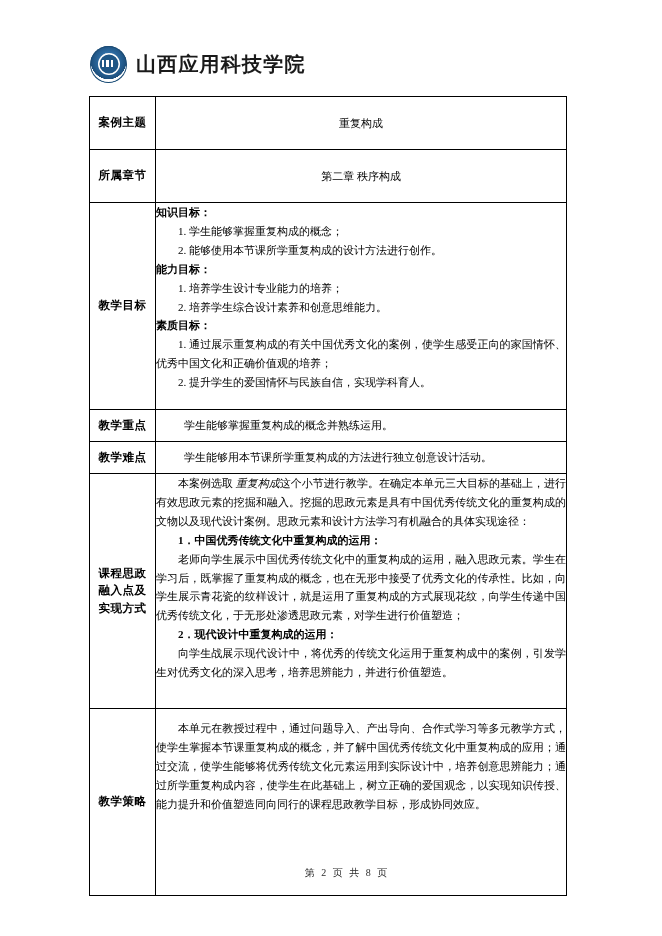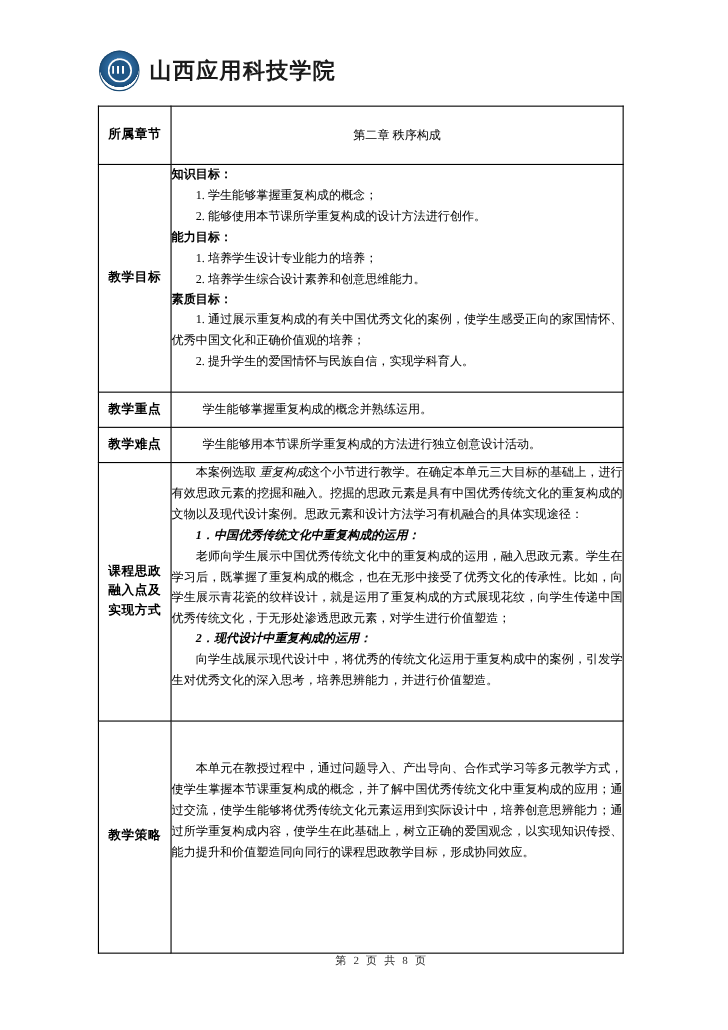--- a/index.html
+++ b/index.html
@@ -133,21 +133,20 @@
   }
   .para {
     display: block;
     text-indent: 2em;
   }
   .para.flow { text-indent: 2em; }
   .num-head {
     display: block;
     font-weight: bold;
     text-indent: 2em;
-    font-style: italic;
   }
   .it { font-style: italic; }
 
   
   .footer {
     position: absolute;
     left: 0;
     top: 866px;
     width: 662px;
     text-align: center;
@@ -168,20 +167,26 @@
     <div class="logo-text">山西应用科技学院</div>
   </div>
 
   <table class="doc-table">
     <colgroup>
       <col class="col-label">
       <col class="col-body">
     </colgroup>
     <tbody>
 
+      <tr>
+        <td class="label-cell">
+          <span class="lbl-line">案例主题</span>
+        </td>
+        <td class="body-cell center" style="height:38px">重复构成</td>
+      </tr>
 
       <tr>
         <td class="label-cell">
           <span class="lbl-line">所属章节</span>
         </td>
         <td class="body-cell center" style="height:38px">第二章  秩序构成</td>
       </tr>
 
       <tr>
         <td class="label-cell">
@@ -226,21 +231,21 @@
           <span class="para">老师向学生展示中国优秀传统文化中的重复构成的运用，融入思政元素。学生在学习后，既掌握了重复构成的概念，也在无形中接受了优秀文化的传承性。比如，向学生展示青花瓷的纹样设计，就是运用了重复构成的方式展现花纹，向学生传递中国优秀传统文化，于无形处渗透思政元素，对学生进行价值塑造；</span>
           <span class="num-head">2．现代设计中重复构成的运用：</span>
           <span class="para">向学生战展示现代设计中，将优秀的传统文化运用于重复构成中的案例，引发学生对优秀文化的深入思考，培养思辨能力，并进行价值塑造。</span>
         </td>
       </tr>
 
       <tr>
         <td class="label-cell">
           <span class="lbl-line">教学策略</span>
         </td>
-        <td class="body-cell" style="height:176px; vertical-align:top; padding-top:34px">
+        <td class="body-cell" style="height:176px; vertical-align:top; padding-top:10px">
           <span class="para">本单元在教授过程中，通过问题导入、产出导向、合作式学习等多元教学方式，使学生掌握本节课重复构成的概念，并了解中国优秀传统文化中重复构成的应用；通过交流，使学生能够将优秀传统文化元素运用到实际设计中，培养创意思辨能力；通过所学重复构成内容，使学生在此基础上，树立正确的爱国观念，以实现知识传授、能力提升和价值塑造同向同行的课程思政教学目标，形成协同效应。</span>
         </td>
       </tr>
 
     </tbody>
   </table>
 
   <div class="footer">第 2 页 共 8 页</div>
 
 </div>

